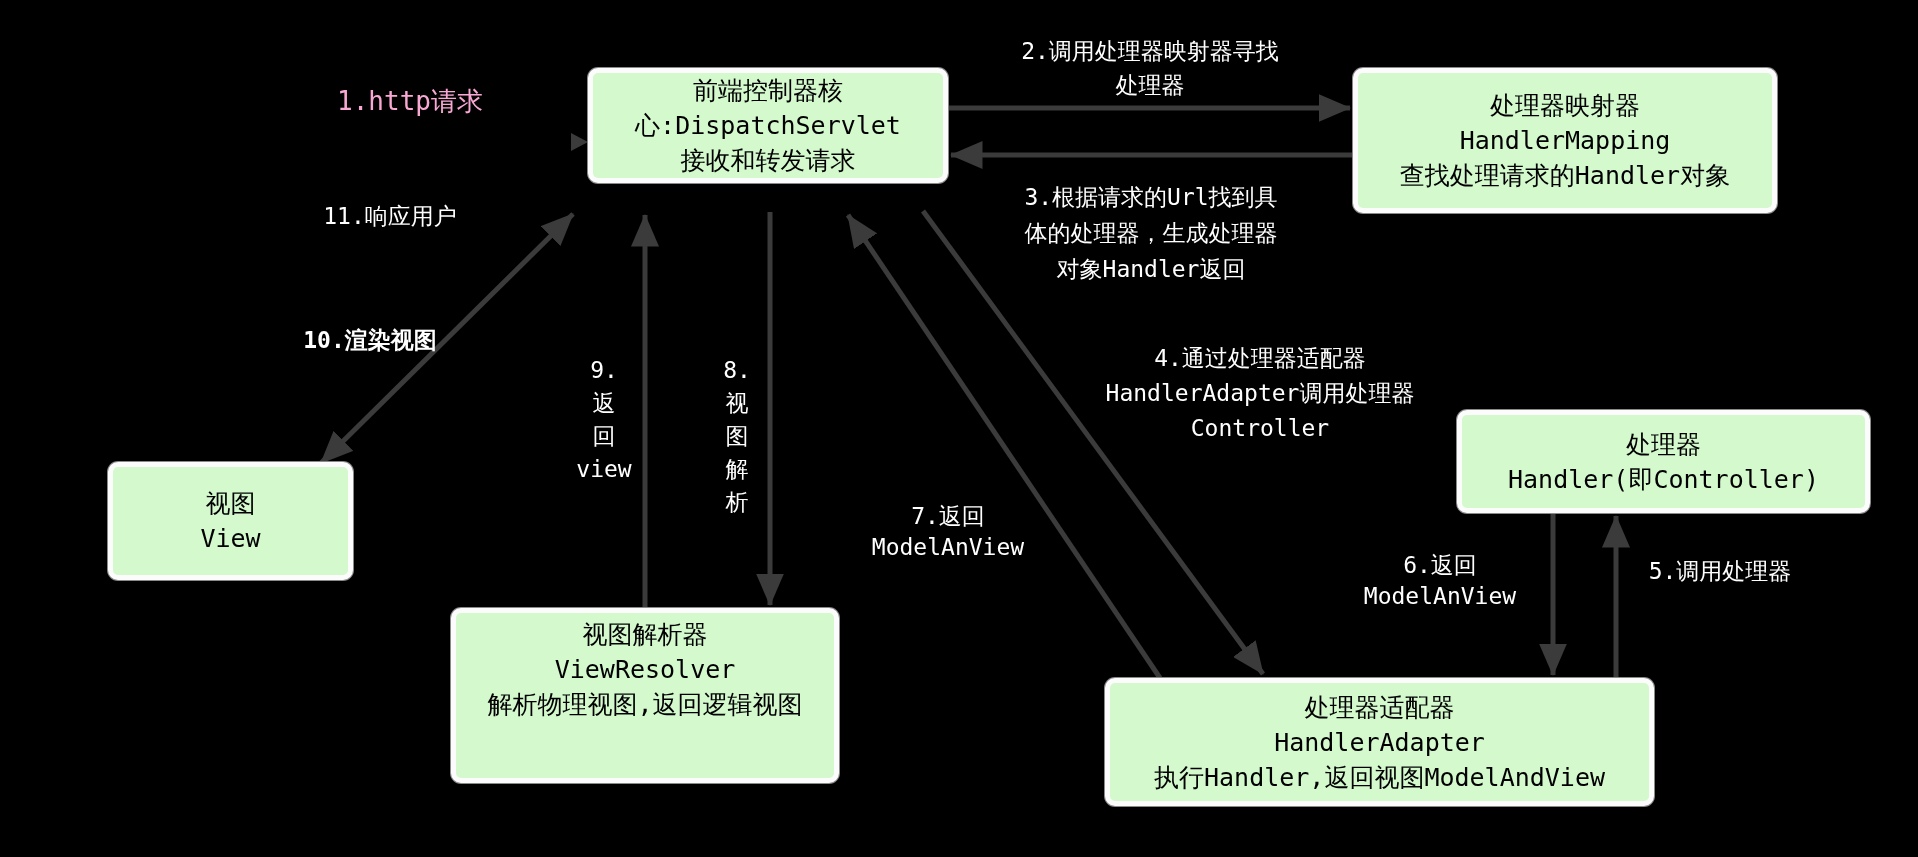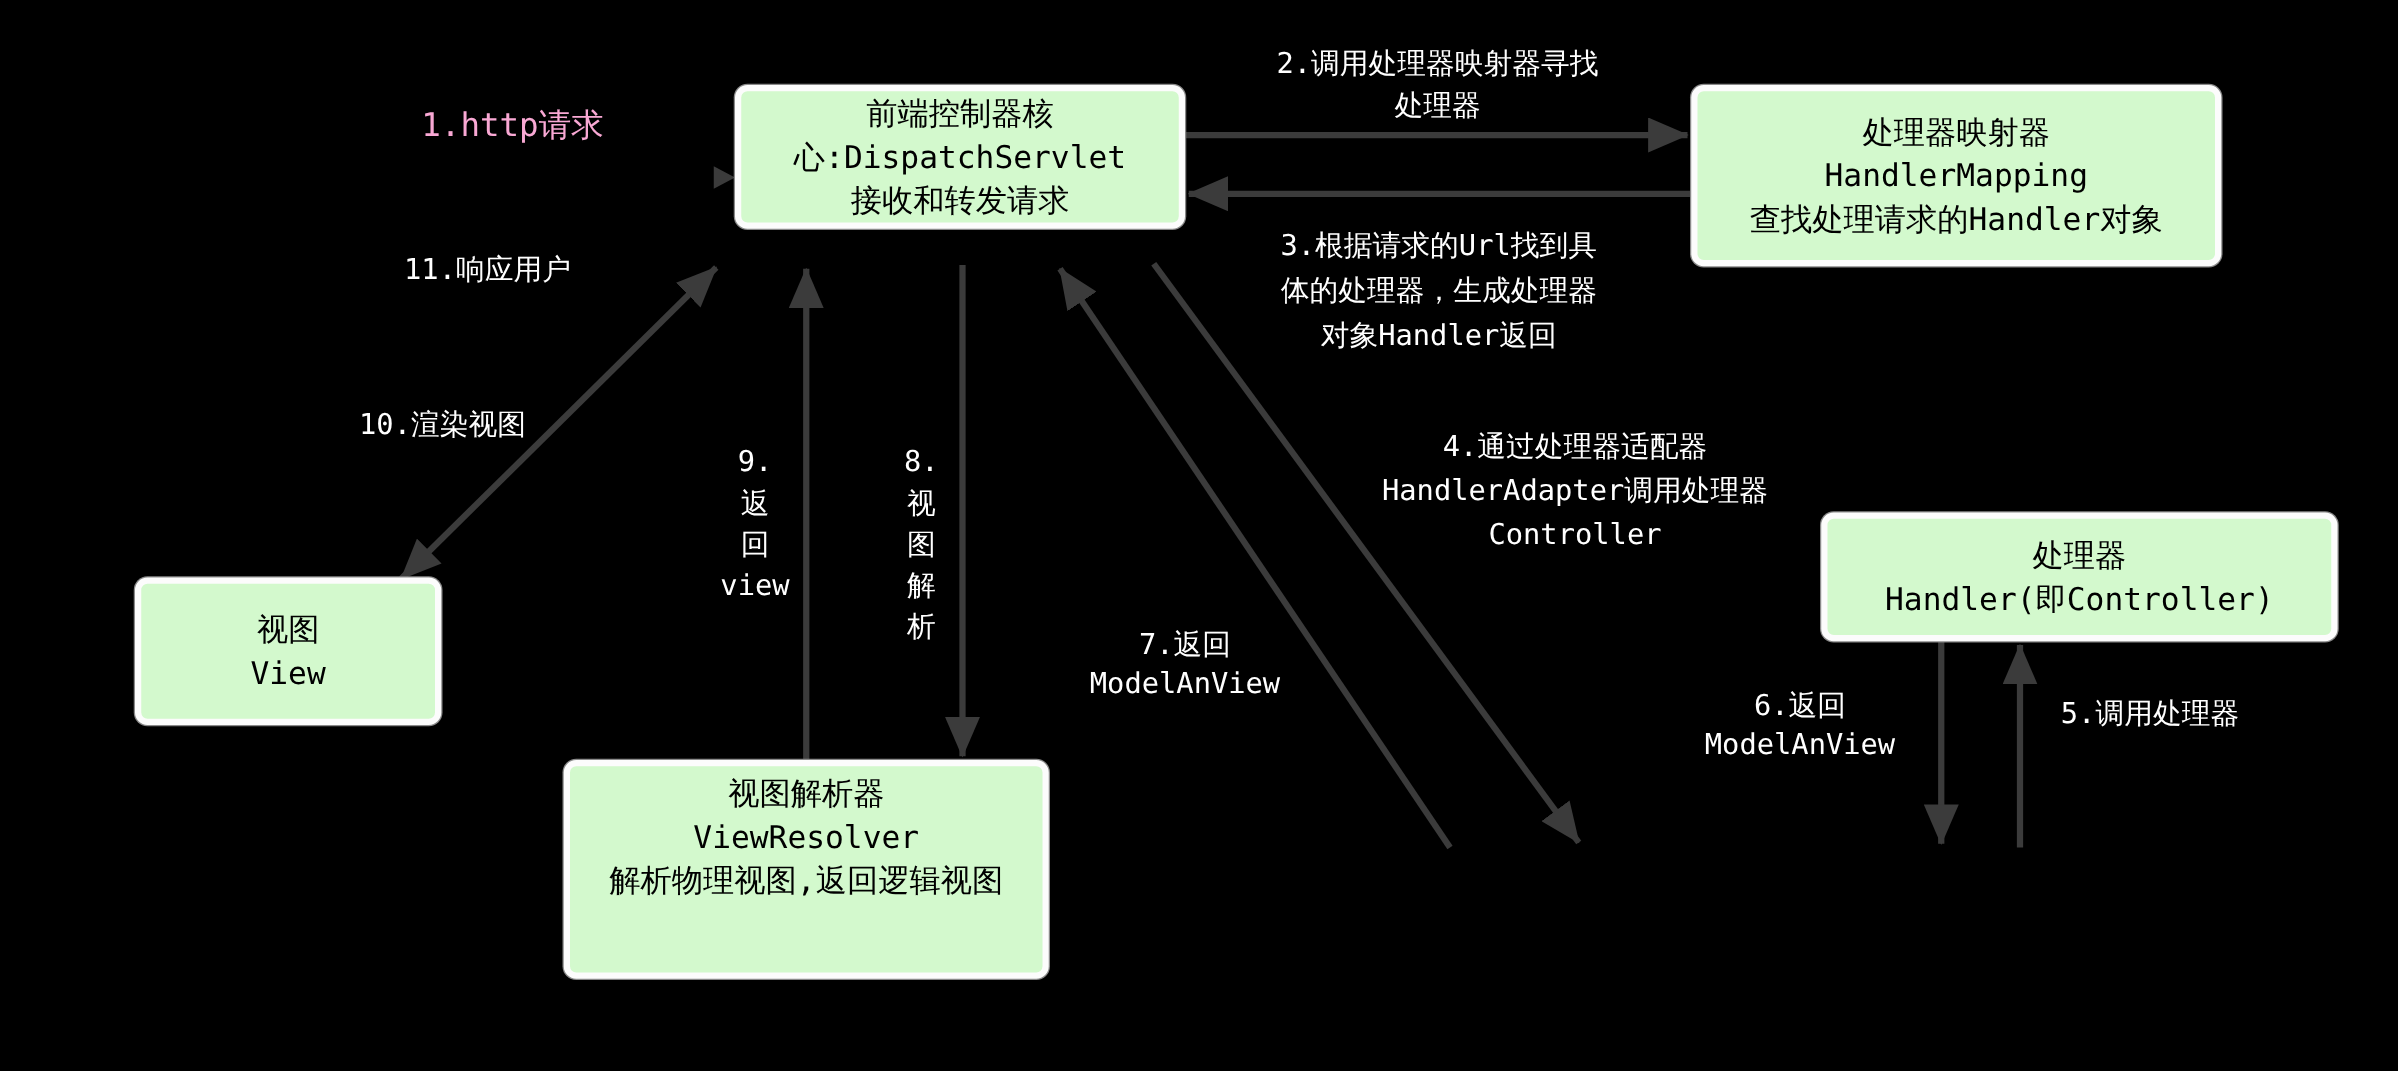--- a/index.html
+++ b/index.html
@@ -61,20 +61,25 @@
     <div>处理器映射器</div>
     <div>HandlerMapping</div>
     <div>查找处理请求的Handler对象</div>
   </div>
 
   <div class="box" style="left:1457px;top:410px;width:413px;height:103px;">
     <div>处理器</div>
     <div>Handler(即Controller)</div>
   </div>
 
+  <div class="box" style="left:1105px;top:678px;width:549px;height:128px;">
+    <div>处理器适配器</div>
+    <div>HandlerAdapter</div>
+    <div>执行Handler,返回视图ModelAndView</div>
+  </div>
 
   <div class="box top-pad" style="left:451px;top:608px;width:388px;height:175px;">
     <div>视图解析器</div>
     <div>ViewResolver</div>
     <div>解析物理视图,返回逻辑视图</div>
   </div>
 
   <div class="box" style="left:108px;top:462px;width:245px;height:118px;">
     <div>视图</div>
     <div>View</div>
@@ -119,17 +124,17 @@
     <div>析</div>
   </div>
 
   <div class="lbl vert" style="left:574px;top:354px;width:60px;">
     <div>9.</div>
     <div>返</div>
     <div>回</div>
     <div>view</div>
   </div>
 
-  <div class="lbl" style="left:269px;top:323px;width:170px;">10.渲染视图</div>
+  <div class="lbl" style="left:285px;top:323px;width:170px;font-weight:bold;">10.渲染视图</div>
 
   <div class="lbl" style="left:305px;top:199px;width:170px;">11.响应用户</div>
 
 </div>
 
 </body></html>

